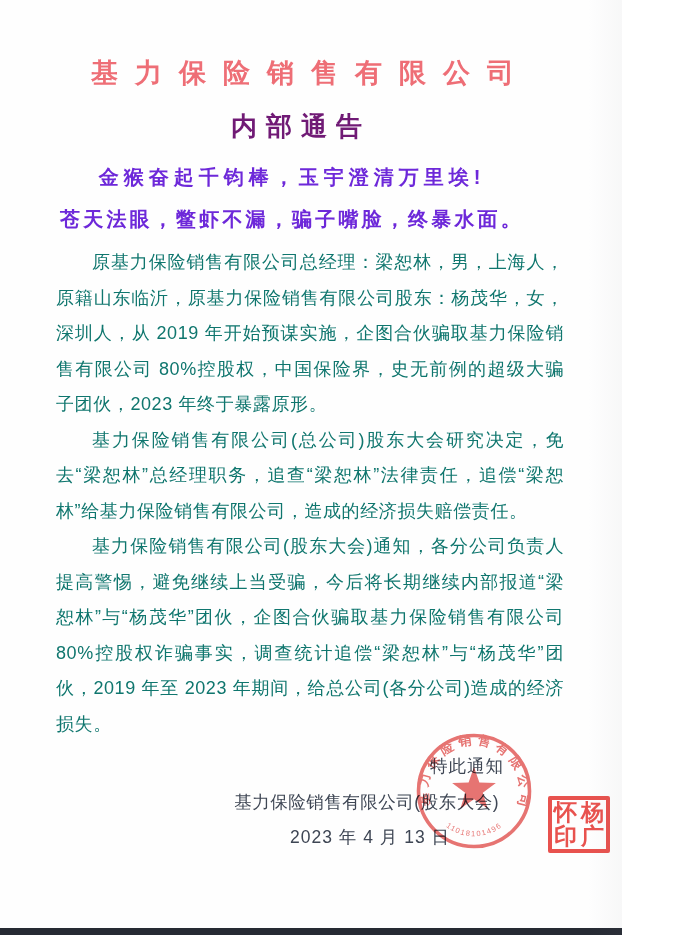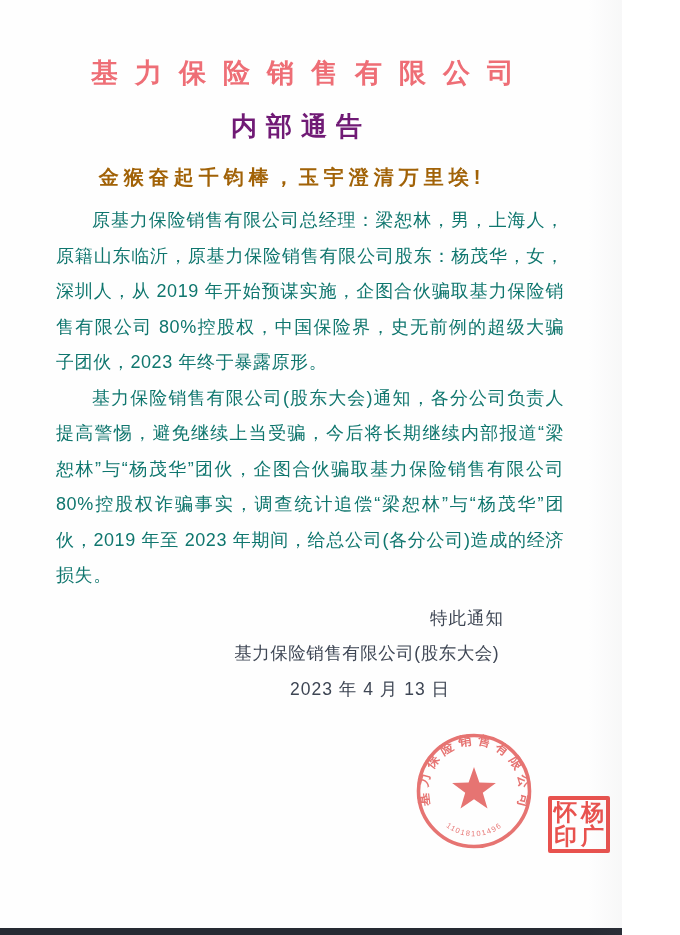--- a/index.html
+++ b/index.html
@@ -28,21 +28,21 @@
     text-align:center;
     font-size:26px;font-weight:bold;
     letter-spacing:9px;
     color:#701a75;
   }
   .slogan{
     margin-top:20px;padding-right:38px;
     text-align:center;
     font-size:20px;font-weight:bold;
     letter-spacing:5px;
-    color:#a16207;
+    color:#6d28d9;
   }
   .slogan.s2{margin-top:15px;letter-spacing:3.2px;}
   .body-text{
     margin-top:12px;
     padding:0 58px 0 56px;
     color:#0f766e;
   }
   .body-text p{
     margin:0;
     font-size:18px;
@@ -94,23 +94,25 @@
 </style>
 </head>
 <body>
 
 <div class="page">
 
   <h1 class="title">基力保险销售有限公司</h1>
   <h2 class="subtitle">内部通告</h2>
 
   <div class="slogan">金猴奋起千钧棒，玉宇澄清万里埃!</div>
+  <div class="slogan s2">苍天法眼，鳖虾不漏，骗子嘴脸，终暴水面。</div>
 
   <div class="body-text">
     <p>原基力保险销售有限公司总经理：梁恕林，男，上海人，原籍山东临沂，原基力保险销售有限公司股东：杨茂华，女，深圳人，从 2019 年开始预谋实施，企图合伙骗取基力保险销售有限公司 80%控股权，中国保险界，史无前例的超级大骗子团伙，2023 年终于暴露原形。</p>
+    <p>基力保险销售有限公司(总公司)股东大会研究决定，免去“梁恕林”总经理职务，追查“梁恕林”法律责任，追偿“梁恕林”给基力保险销售有限公司，造成的经济损失赔偿责任。</p>
     <p>基力保险销售有限公司(股东大会)通知，各分公司负责人提高警惕，避免继续上当受骗，今后将长期继续内部报道“梁恕林”与“杨茂华”团伙，企图合伙骗取基力保险销售有限公司 80%控股权诈骗事实，调查统计追偿“梁恕林”与“杨茂华”团伙，2019 年至 2023 年期间，给总公司(各分公司)造成的经济损失。</p>
   </div>
 
   <div class="closing">
     <div class="notice-line">特此通知</div>
     <div class="signer">基力保险销售有限公司(股东大会)</div>
     <div class="date-line">2023 年 4 月 13 日</div>
   </div>
 
   <svg class="round-seal" viewBox="0 0 130 130" xmlns="http://www.w3.org/2000/svg">

